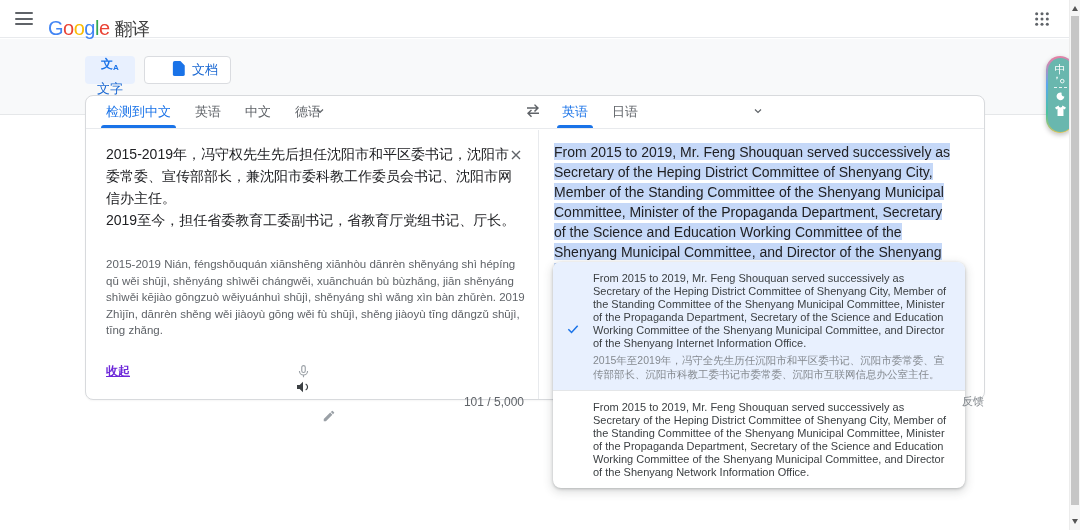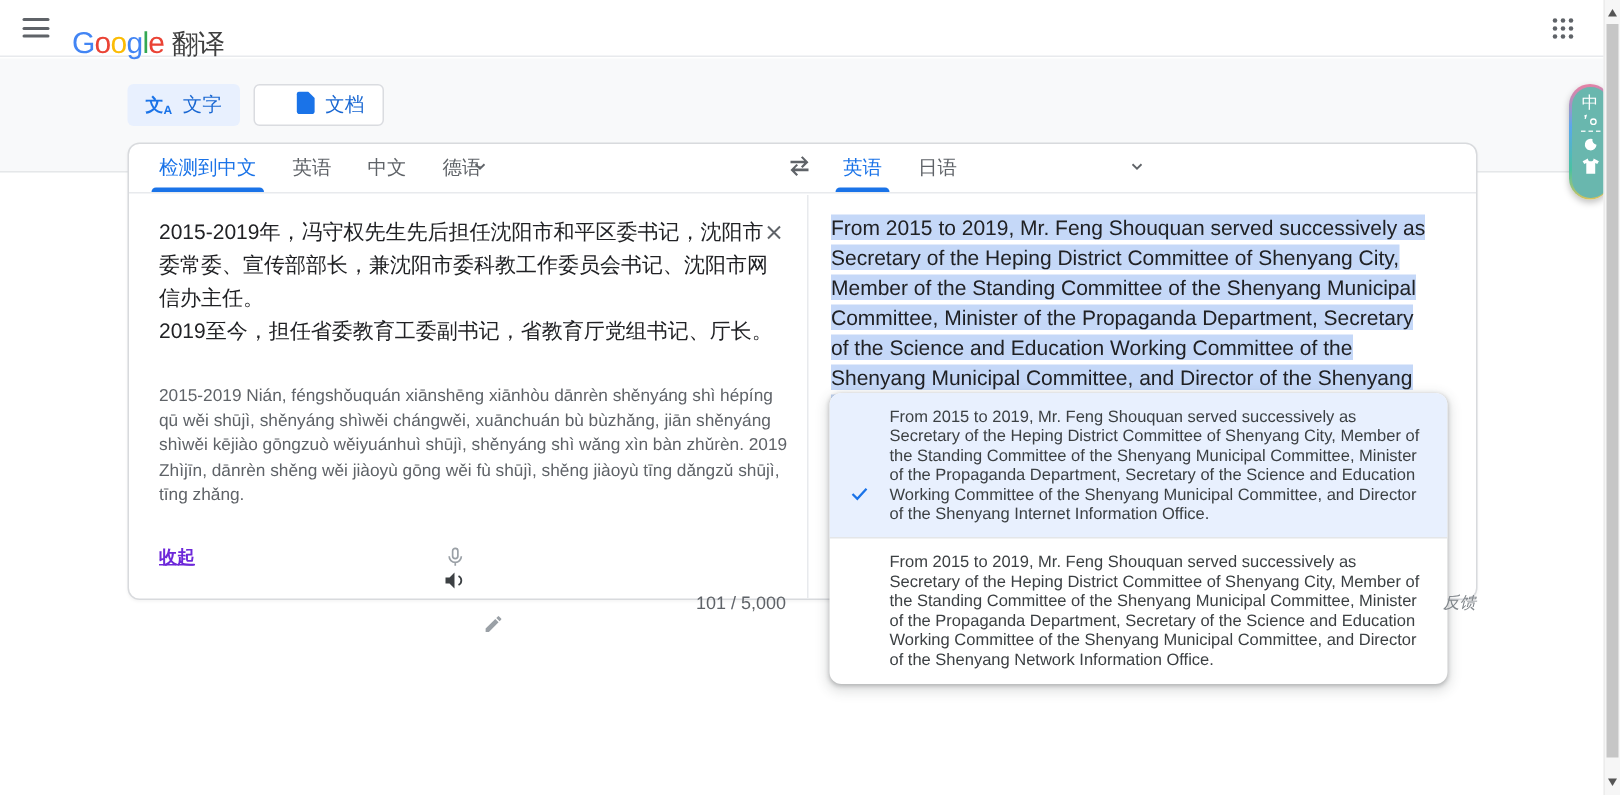--- a/index.html
+++ b/index.html
@@ -20,21 +20,21 @@
   .apps { position:absolute; right:30px; top:11px; cursor:pointer; }
 
   
   .band { position:absolute; left:0; top:39px; width:1080px; height:76px; background:#f8f9fa;
     border-bottom:1px solid #e5e7e9; }
 
   
   .chips { position:absolute; left:85px; top:56px; display:flex; gap:9px; z-index:12; }
   .chip { height:28px; display:flex; align-items:center; gap:7px; padding:0 12px;
     border-radius:4px; font-size:13px; color:#1967d2; cursor:pointer; }
-  .chip.active { background:#e8f0fe; }
+  .chip.active { background:#e8f0fe;flex-direction:column; }
   .chip.outline { background:#fff; border:1px solid #dadce0;padding-left:27px; }
   .txt-ic { font-size:12px; color:#1a73e8; font-weight:bold; position:relative; }
   .txt-ic .a { font-size:8px; vertical-align:-2px; }
 
   
   .card { position:absolute; left:85px; top:95px; width:900px; height:305px; background:#fff;
     border:1px solid #d8dadd; border-radius:8px; z-index:10;
     box-shadow:0 1px 2px rgba(0,0,0,.04); }
   .langbar { position:relative; height:33px; border-bottom:1px solid #e8eaed; }
   .tab { display:inline-block; font-size:13px; color:#5f6368; padding:0 12px; line-height:32px;
@@ -75,21 +75,21 @@
     border-radius:8px; overflow:hidden; z-index:30;
     box-shadow:0 1px 3px rgba(60,64,67,.3), 0 3px 8px 2px rgba(60,64,67,.15); }
   .opt { position:relative; padding:10px 14px 9px 40px; cursor:pointer; }
   .opt.sel { background:#e8f0fe; }
   .opt + .opt { border-top:1px solid #e4e6e8; }
   .opt .en { font-size:11px; line-height:12.9px; color:#3c4043; }
   .opt .zh { font-size:10.5px; line-height:13.5px; color:#84898f; margin-top:5px; }
   .opt .check { position:absolute; left:13px; top:60px; }
 
   .feedback { position:absolute; left:962px; top:394px; font-size:11px; color:#80868b;
-    z-index:31; cursor:pointer;font-style:italic; }
+    z-index:31; cursor:pointer; }
 
   
   .widget { position:absolute; left:1046px; top:56px; width:28px; height:77px; border-radius:14px;
     padding:1.5px; z-index:40; cursor:pointer;
     background:linear-gradient(170deg,#f27e9d 0%,#5aa7ee 35%,#49c3a0 70%,#e7c257 100%);
     box-shadow:0 2px 5px rgba(0,0,0,.25); }
   .widget-inner { width:100%; height:100%; border-radius:12.5px; background:#69b7ae;
     display:flex; flex-direction:column; align-items:center; padding-top:5px; }
   .widget-zh { color:#fff; font-size:11px; line-height:13px; }
   .widget-dash { width:13px; border-top:1px dashed rgba(255,255,255,.85); margin:3px 0; }
@@ -228,20 +228,21 @@
   <span class="feedback">反馈</span>
 
   <div class="dropdown">
     <div class="opt sel">
       <span class="check">
         <svg width="14" height="14" viewBox="0 0 24 24" fill="none" stroke="#1a73e8" stroke-width="2.6">
             <path d="M4 12.5l5.5 5.5L20 6.5"></path>
           </svg>
       </span>
       <div class="en">From 2015 to 2019, Mr. Feng Shouquan served successively as Secretary of the Heping District Committee of Shenyang City, Member of the Standing Committee of the Shenyang Municipal Committee, Minister of the Propaganda Department, Secretary of the Science and Education Working Committee of the Shenyang Municipal Committee, and Director of the Shenyang Internet Information Office.</div>
+      <div class="zh">2015年至2019年，冯守全先生历任沉阳市和平区委书记、沉阳市委常委、宣传部部长、沉阳市科教工委书记市委常委、沉阳市互联网信息办公室主任。</div>
     </div>
     <div class="opt">
       <div class="en">From 2015 to 2019, Mr. Feng Shouquan served successively as Secretary of the Heping District Committee of Shenyang City, Member of the Standing Committee of the Shenyang Municipal Committee, Minister of the Propaganda Department, Secretary of the Science and Education Working Committee of the Shenyang Municipal Committee, and Director of the Shenyang Network Information Office.</div>
     </div>
   </div>
 
   <div class="widget">
     <div class="widget-inner">
       <span class="widget-zh">中</span>
       <svg width="12" height="8" viewBox="0 0 16 10">

